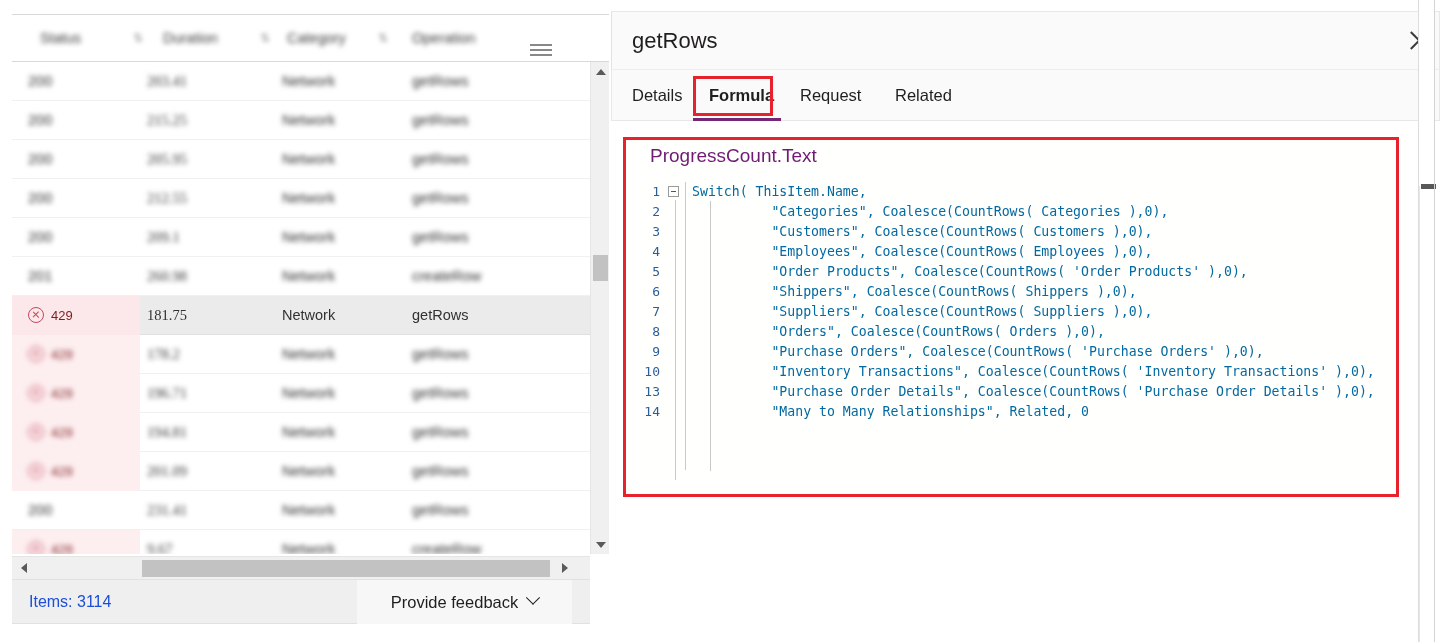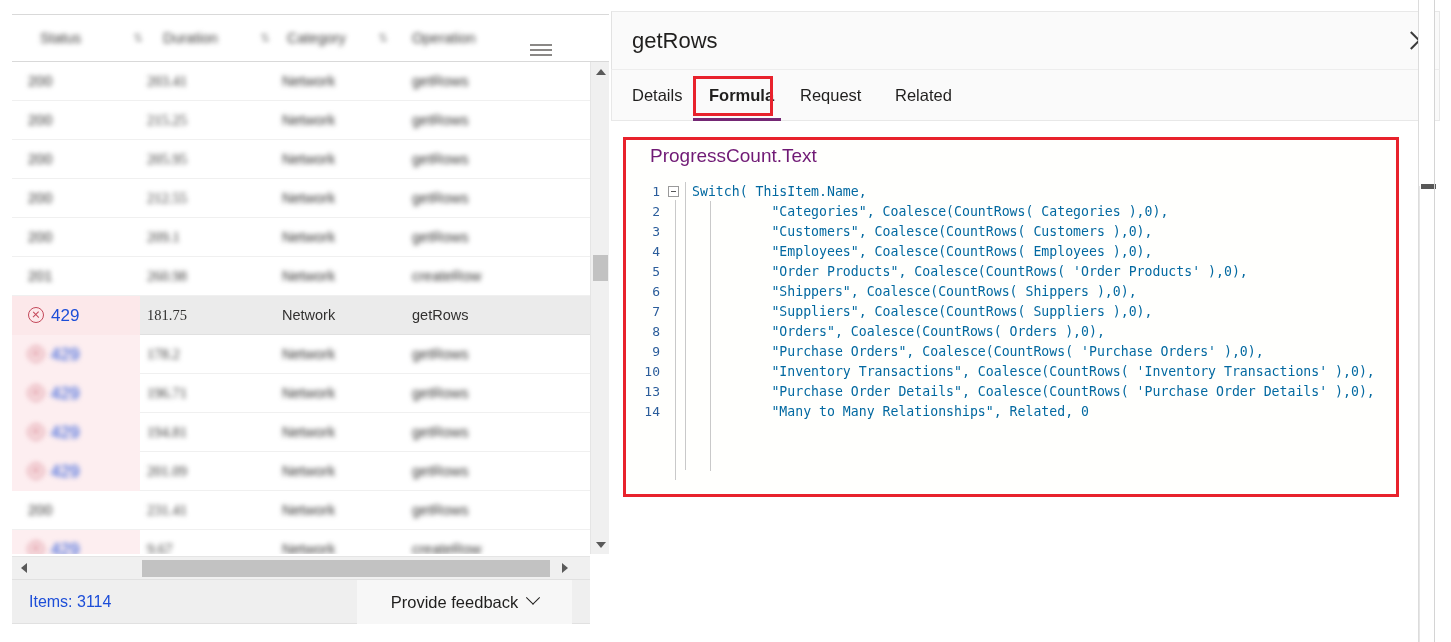--- a/index.html
+++ b/index.html
@@ -69,21 +69,21 @@
     width: 16px; height: 16px; border: 1.3px solid #c4485a;
     border-radius: 50%;
   }
   .err-icon::before, .err-icon::after {
     content: ""; position: absolute; left: 3px; top: 6.2px;
     width: 7.5px; height: 1.3px; background: #c4485a;
   }
   .err-icon::before { transform: rotate(45deg); }
   .err-icon::after  { transform: rotate(-45deg); }
   .status-text { position: absolute; left: 51px; top: 0; height: 39px;
-    line-height: 39px; font-size: 17px; color: #1d4ed8; }
+    line-height: 39px; font-size: 13px; color: #7f1d1d; }
   .blurred .err-icon, .blurred .status-text { filter: blur(2.8px); }
 
   
   #v-scroll {
     position: absolute; left: 590px; top: 62px; width: 19px; height: 492px;
     background: #f0f0f0; border-left: 1px solid #e5e5e5;
   }
   #v-scroll .vs-up, #v-scroll .vs-down {
     position: absolute; left: 0; width: 19px; height: 19px;
     display: flex; align-items: center; justify-content: center;

